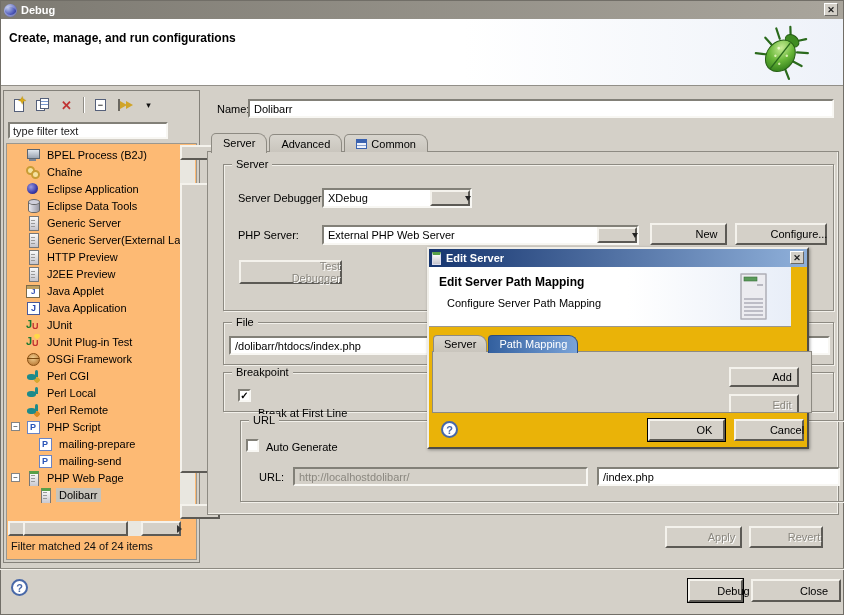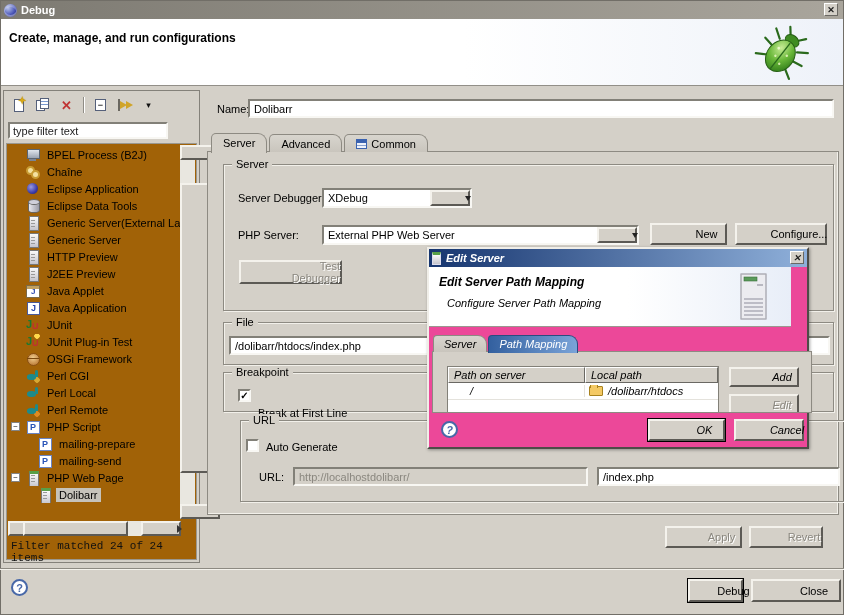--- a/index.html
+++ b/index.html
@@ -49,21 +49,21 @@
   .del-x{color:#c03434;font-weight:bold;font-size:13px;}
   .collapse-box{position:relative;width:11px;height:12px;background:#fff;border:1px solid #55607a;
                 display:flex;align-items:center;justify-content:center;font-size:9px;font-weight:bold;color:#333;}
   .filter-shape{position:relative;width:14px;height:12px;border-left:2px solid #6a6760;}
   .filter-shape i{position:absolute;top:2px;width:0;height:0;border:4px solid transparent;border-left:7px solid #d0a428;}
   .filter-shape i.f1{left:0;} .filter-shape i.f2{left:6px;}
   .caret{font-size:9px;color:#111;}
 
   #filter-input{position:absolute;left:4px;top:31px;width:160px;height:17px;padding:1px 3px;
                 font-size:11px;color:#222;outline:none;}
-  #tree-box{position:absolute;left:2px;top:52px;width:191px;height:417px;background:#a16207;
+  #tree-box{position:absolute;left:2px;top:52px;width:191px;height:417px;background:#fdba74;
             border:1px solid #9a978f;}
   #tree-rows{position:absolute;left:0;top:2px;width:173px;height:374px;overflow:hidden;}
   .trow{display:flex;align-items:center;height:17px;white-space:nowrap;overflow:hidden;padding-left:4px;}
   .trow .tlabel{padding:1px 3px;}
   .trow.sel .tlabel{background:#c6c3bb;}
   .expander{width:9px;height:9px;background:#fff;border:1px solid #848484;font-size:8px;line-height:7px;
             text-align:center;margin-right:5px;flex:none;color:#222;}
   .exp-spacer{width:14px;flex:none;}
   .lvl1{padding-left:16px;}
 
@@ -118,21 +118,21 @@
   .a-left{border-right:5px solid #333;margin-left:-4px;}
   .a-right{border-left:5px solid #333;margin-right:-4px;}
   #vscroll{position:absolute;right:1px;top:1px;width:15px;height:374px;background:#e9e7e0;}
   #vscroll .up{left:0;top:0;width:15px;height:15px;}
   #vscroll .down{left:0;bottom:0;width:15px;height:15px;}
   #vthumb{position:absolute;left:0;top:38px;width:15px;height:290px;}
   #hscroll{position:absolute;left:1px;top:377px;width:173px;height:15px;background:#e9e7e0;}
   #hscroll .left{left:0;top:0;width:15px;height:15px;}
   #hscroll .right{right:0;top:0;width:15px;height:15px;}
   #hthumb{position:absolute;left:15px;top:0;width:105px;height:15px;}
-  #lp-status{position:absolute;left:4px;top:396px;color:#111;font-family:Liberation Mono, monospace;}
+  #lp-status{position:absolute;left:4px;top:396px;color:#111;}
 
   
   #right-panel{position:absolute;left:207px;top:90px;width:634px;height:473px;}
   #name-label{position:absolute;left:10px;top:13px;}
   #name-input{position:absolute;left:41px;top:9px;width:586px;height:19px;padding:1px 4px;font-size:11px;outline:none;}
   .tabs-row{position:absolute;display:flex;align-items:flex-end;}
   #main-tabs{left:4px;top:41px;height:21px;}
   .tab{position:relative;z-index:2;border:1px solid #8d8a82;border-bottom:none;border-radius:5px 9px 0 0;
        padding:3px 11px 2px;background:linear-gradient(#d8d5ce,#c9c5bd);margin-right:2px;display:flex;align-items:center;gap:4px;}
   .tab.active{background:#d4d0c8;margin-bottom:-1px;padding-bottom:4px;}
@@ -167,22 +167,22 @@
   
   #footer-sep{position:absolute;left:0;top:568px;width:844px;height:2px;
               border-top:1px solid #8d8a82;border-bottom:1px solid #f4f2ec;}
   .help-circle{position:absolute;width:17px;height:17px;border:2px solid #4868a8;border-radius:50%;
                color:#4868a8;font-weight:bold;font-size:11px;display:flex;align-items:center;justify-content:center;background:#fff;}
   #main-help{left:11px;top:579px;}
   #debug-btn{position:absolute;left:688px;top:579px;width:55px;height:23px;}
   #close-btn{position:absolute;left:751px;top:579px;width:90px;height:23px;}
 
   
-  #dialog{position:absolute;left:427px;top:247px;width:382px;height:202px;background:#ec4899;
-          border:2px solid;border-color:#f0eee8 #4e4c47 #4e4c47 #f0eee8;box-shadow:1px 1px 3px rgba(0,0,0,.35);z-index:10;font-style:italic;}
+  #dialog{position:absolute;left:427px;top:247px;width:382px;height:202px;background:#eab308;
+          border:2px solid;border-color:#f0eee8 #4e4c47 #4e4c47 #f0eee8;box-shadow:1px 1px 3px rgba(0,0,0,.35);z-index:10;}
   #dlg-titlebar{position:absolute;left:0;top:0;right:0;height:18px;
           background:linear-gradient(90deg,#16356f,#8fb0da);display:flex;align-items:center;color:#fff;font-weight:bold;}
   #dlg-titlebar .mini-server{width:9px;height:13px;margin-left:3px;background:linear-gradient(#fafafa,#c4c4cc);
           border:1px solid #dde;border-top:3px solid #58a048;}
   #dlg-titlebar .ttl{margin-left:5px;}
   #dlg-close{right:3px;top:2px;}
   #dlg-header{position:absolute;left:0;top:18px;right:16px;height:60px;
           background:linear-gradient(90deg,#ffffff 55%,#e8eef8);border-bottom:1px solid #9a978f;}
   #dlg-heading{position:absolute;left:10px;top:8px;font-weight:bold;font-size:12px;}
   #dlg-subheading{position:absolute;left:18px;top:30px;}
@@ -298,26 +298,26 @@
             <span class="tlabel">Eclipse Application</span>
           </div>
           <div class="trow">
             <span class="exp-spacer"></span>
             <span class="tico database-icon"></span>
             <span class="tlabel">Eclipse Data Tools</span>
           </div>
           <div class="trow">
             <span class="exp-spacer"></span>
             <span class="tico server-icon"></span>
+            <span class="tlabel">Generic Server</span>
+          </div>
+          <div class="trow">
+            <span class="exp-spacer"></span>
+            <span class="tico server-icon"></span>
             <span class="tlabel">Generic Server(External La</span>
-          </div>
-          <div class="trow">
-            <span class="exp-spacer"></span>
-            <span class="tico server-icon"></span>
-            <span class="tlabel">Generic Server</span>
           </div>
           <div class="trow">
             <span class="exp-spacer"></span>
             <span class="tico server-icon"></span>
             <span class="tlabel">HTTP Preview</span>
           </div>
           <div class="trow">
             <span class="exp-spacer"></span>
             <span class="tico server-icon"></span>
             <span class="tlabel">J2EE Preview</span>
@@ -509,35 +509,20 @@
     </div>
     <div id="dlg-tabs" class="tabs-row">
       <span class="dtab">
         <span>Server</span>
       </span>
       <span class="dtab active">
         <span>Path Mapping</span>
       </span>
     </div>
     <div id="dlg-page">
-      <div id="map-table">
-        <div id="map-head">
-          <span class="map-hcell c1">Path on server</span>
-          <span class="map-hcell c2">Local path</span>
-        </div>
-        <div id="map-body">
-            <div class="map-row">
-              <span class="map-cell c1">/</span>
-              <span class="map-cell c2">
-                <span class="folder-icon"></span>
-                <span>/dolibarr/htdocs</span>
-              </span>
-            </div>
-          </div>
-      </div>
       <div id="add-btn" class="btn bevel-out">Add</div>
       <div id="edit-btn" class="btn bevel-out dis">Edit</div>
     </div>
     <div id="dlg-bottom">
       <span id="dlg-help" class="help-circle">?</span>
       <div id="ok-btn" class="btn bevel-out default">OK</div>
       <div id="cancel-btn" class="btn bevel-out">Cancel</div>
     </div>
   </div>
 

